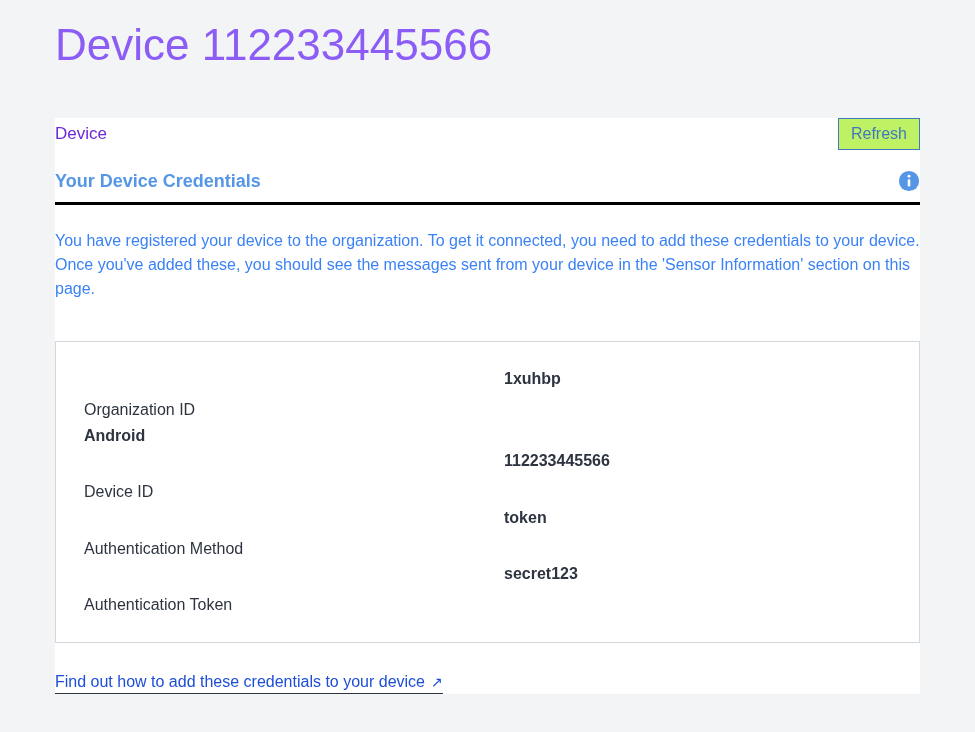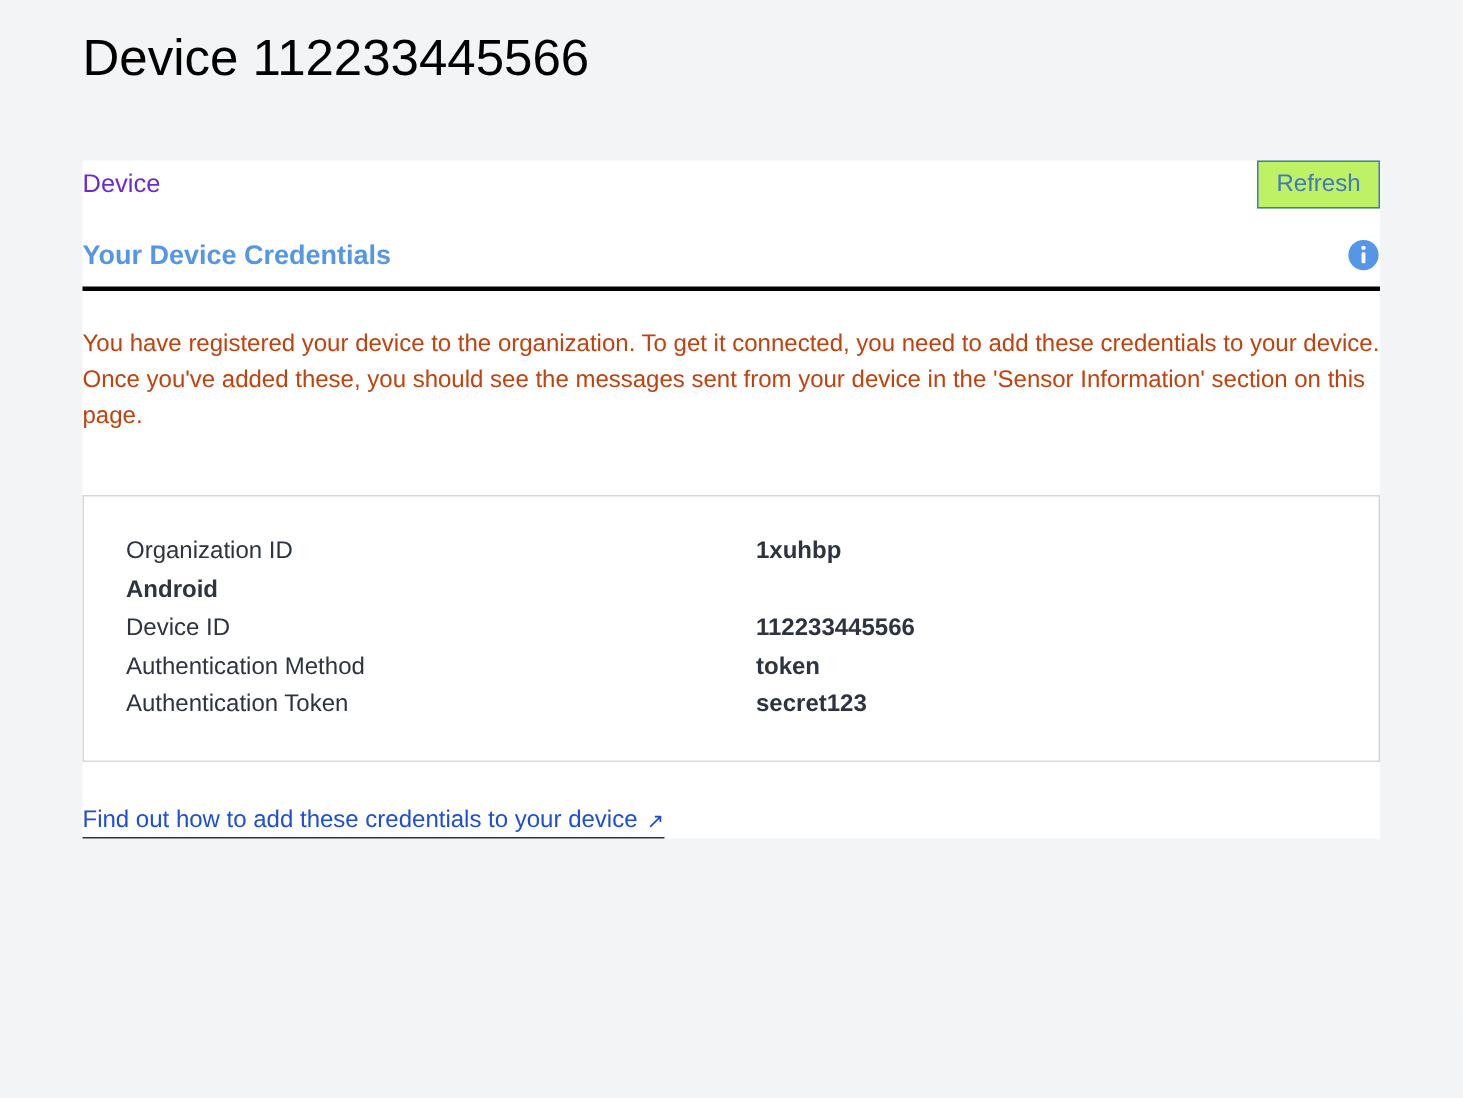--- a/index.html
+++ b/index.html
@@ -9,23 +9,23 @@
     }
     body {
       font-family: -apple-system, "Helvetica Neue", Helvetica, Arial, sans-serif;
       background: #f3f4f5;
       color: #2d3748;
       width: 975px;
       height: 732px;
       padding: 20px 55px 0 55px;
     }
     .page-title {
-      font-size: 34px;
+      font-size: 44px;
       font-weight: 400;
-      color: #000000;
+      color: #8b5cf6;
       margin-bottom: 48px;
     }
     .page-body {
       background: #ffffff;
     }
     .subheader-row {
       display: flex;
       justify-content: space-between;
       align-items: center;
       margin-bottom: 20px;
@@ -65,38 +65,39 @@
       justify-content: center;
       cursor: pointer;
     }
     .info-icon svg {
       width: 22px;
       height: 22px;
     }
     .intro-text {
       font-size: 16px;
       line-height: 1.5;
-      color: #c2410c;
+      color: #3b82f6;
       margin-bottom: 40px;
     }
     .cred-box {
       border: 1px solid #d5d7d9;
       padding: 24px 28px;
       margin-bottom: 30px;
     }
     .cred-row {
       display: flex;
       font-size: 16px;
       line-height: 1.6;
       color: #2d3440;
     }
     .cred-label {
       width: 420px;
       flex-shrink: 0;
       font-weight: 400;
+      margin-top: 31px;
     }
     .cred-value {
       font-weight: 700;
     }
     .warning-text {
       font-size: 14px;
       color: #9aa0a6;
       line-height: 1.6;
       font-weight: 600;
       margin-bottom: 40px;

